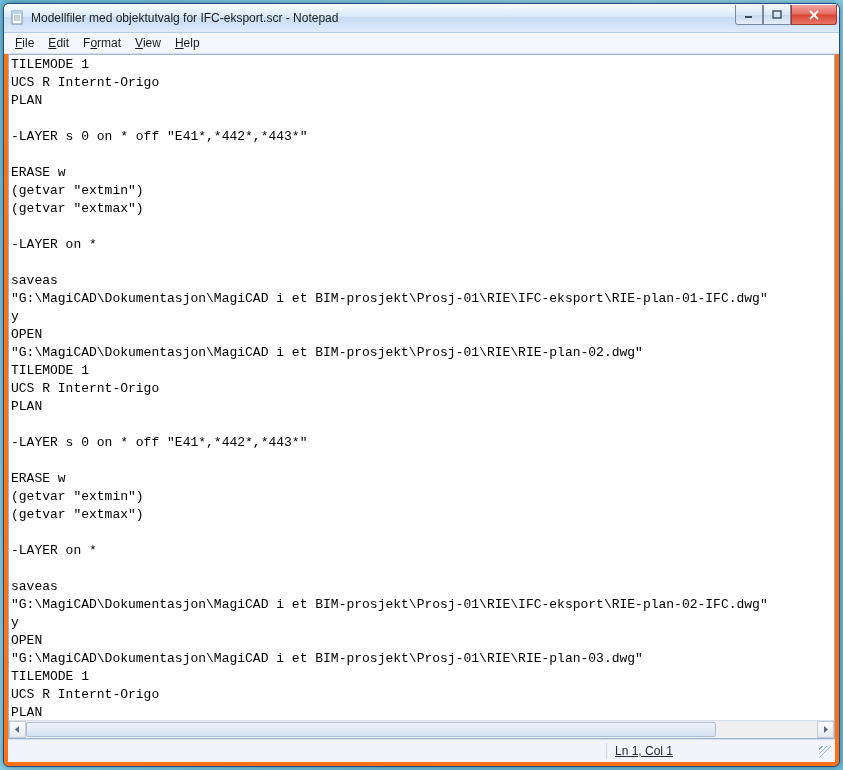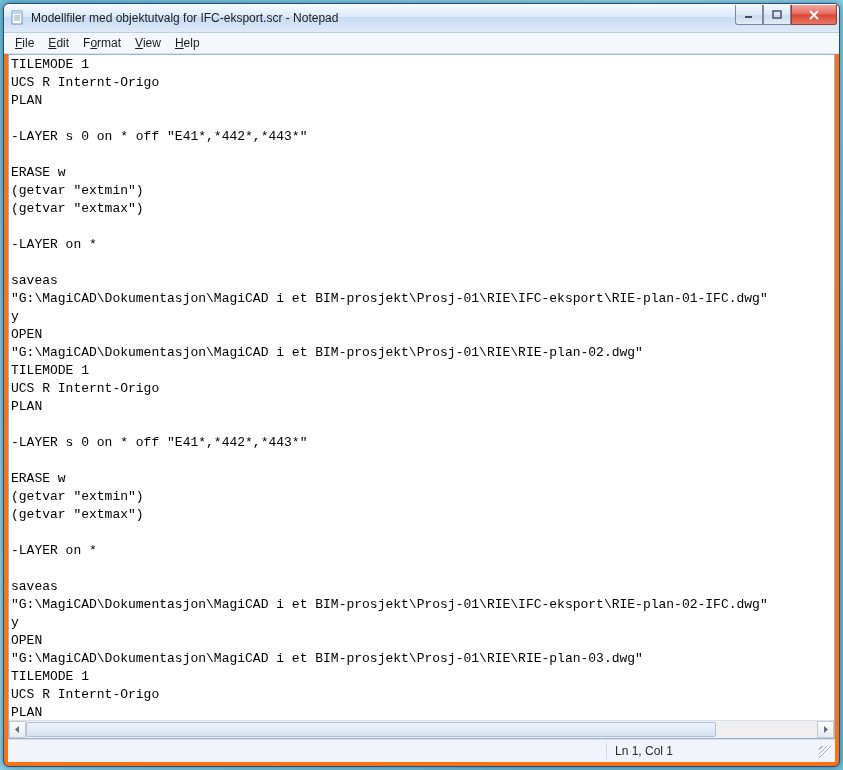--- a/index.html
+++ b/index.html
@@ -152,21 +152,21 @@
     color: #2b2b2b;
     margin: 0 4px 4px 4px;
   }
   .status-sep {
     width:1px;
     height:16px;
     background:#d0d9e6;
     margin:0 0;
   }
   .status-left { width:598px; }
-  .status-ln  { padding: 0 8px; }
+  .status-ln  { padding: 0 8px; text-decoration: underline; }
   .grip {
     margin-left:auto;
     width:18px;height:18px;
     position:relative;
     margin-right:2px;
   }
   .grip::before {
     content:"";
     position:absolute;right:2px;bottom:2px;
     width:12px;height:12px;

